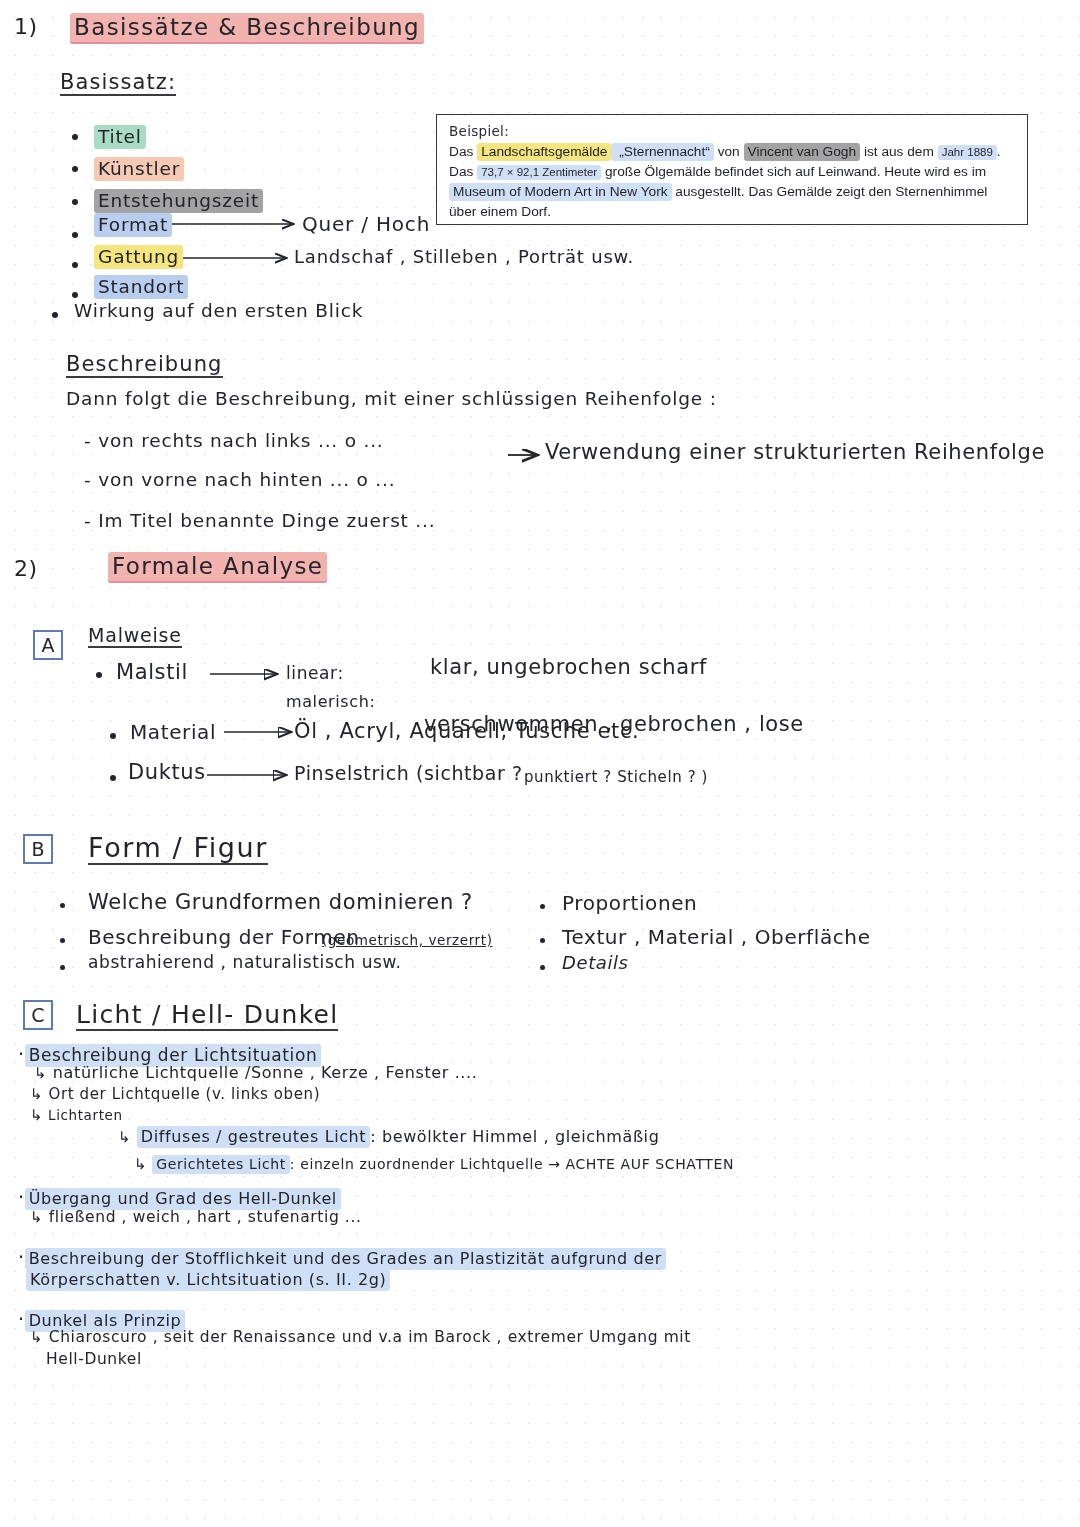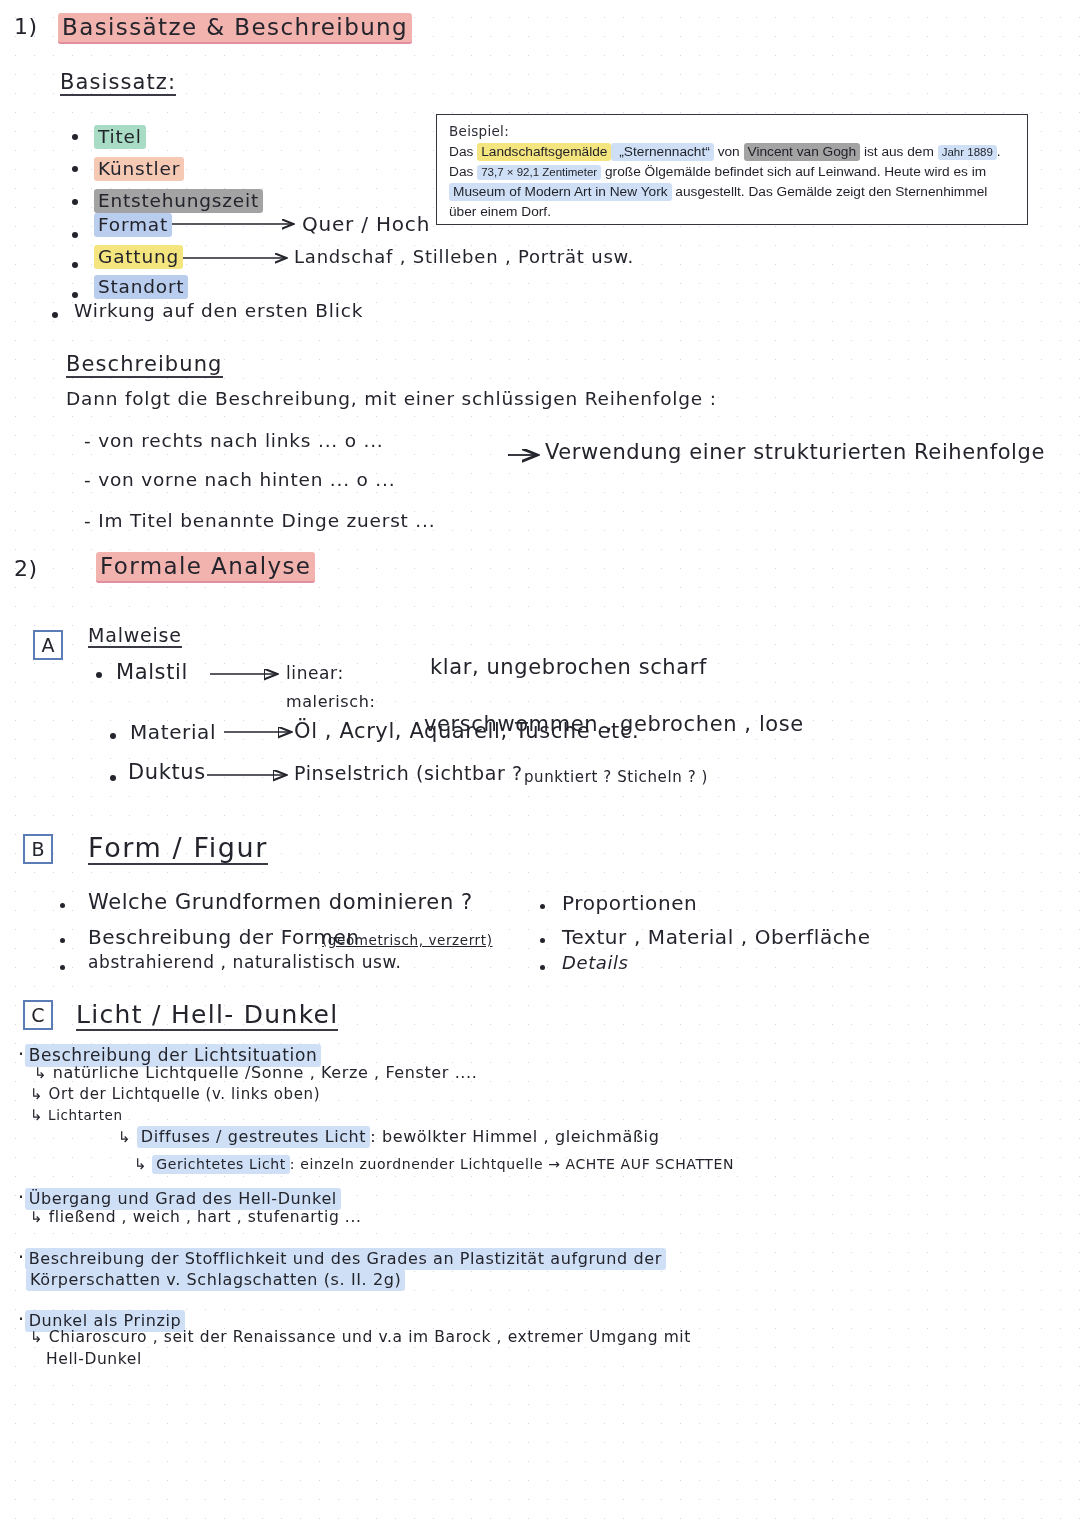--- a/index.html
+++ b/index.html
@@ -42,20 +42,21 @@
 
   
   .ul-pink { border-bottom: 2.5px solid #e08ea0; }
   .ul-dark { border-bottom: 2px solid #3a3a44; }
 
   
   .sec-num { font-size: 22px; }
   .h-main {
     font-size: 23px;
     letter-spacing: 1.4px;
+    margin-left: 12px;
   }
   .h-sub {
     font-size: 21px;
     letter-spacing: 1.1px;
   }
   .body-hw { font-size: 18.5px; letter-spacing: 0.8px; }
 
   .bullet {
     position: absolute;
     width: 6px; height: 6px;
@@ -287,21 +288,21 @@
   </div>
   <div class="abs hw" style="left:30px; top:1208px; font-size:15.5px;">
     <span class="lsq">↳</span>
     <span>fließend , weich , hart , stufenartig ...</span>
   </div>
 
   <div class="abs hw" style="left:18px; top:1246px; font-size:16px;">
     <span style="font-size:19px;">·</span><span class="hl hl-lblue">Beschreibung der Stofflichkeit  und des Grades an Plastizität  aufgrund der</span>
   </div>
   <div class="abs hw" style="left:26px; top:1270px; font-size:16px;">
-    <span class="hl hl-lblue">Körperschatten  v. Schlagschatten  (s. II. 2g)</span>
+    <span class="hl hl-lblue">Körperschatten  v. Lichtsituation  (s. II. 2g)</span>
   </div>
 
   <div class="abs hw" style="left:18px; top:1308px; font-size:16px;">
     <span style="font-size:19px;">·</span><span class="hl hl-lblue">Dunkel als Prinzip</span>
   </div>
   <div class="abs hw" style="left:30px; top:1328px; font-size:15.5px;">
     <span class="lsq">↳</span>
     <span>Chiaroscuro , seit der Renaissance und v.a im Barock , extremer Umgang mit</span>
   </div>
   <div class="abs hw" style="left:46px; top:1350px; font-size:15.5px;">Hell-Dunkel</div>

